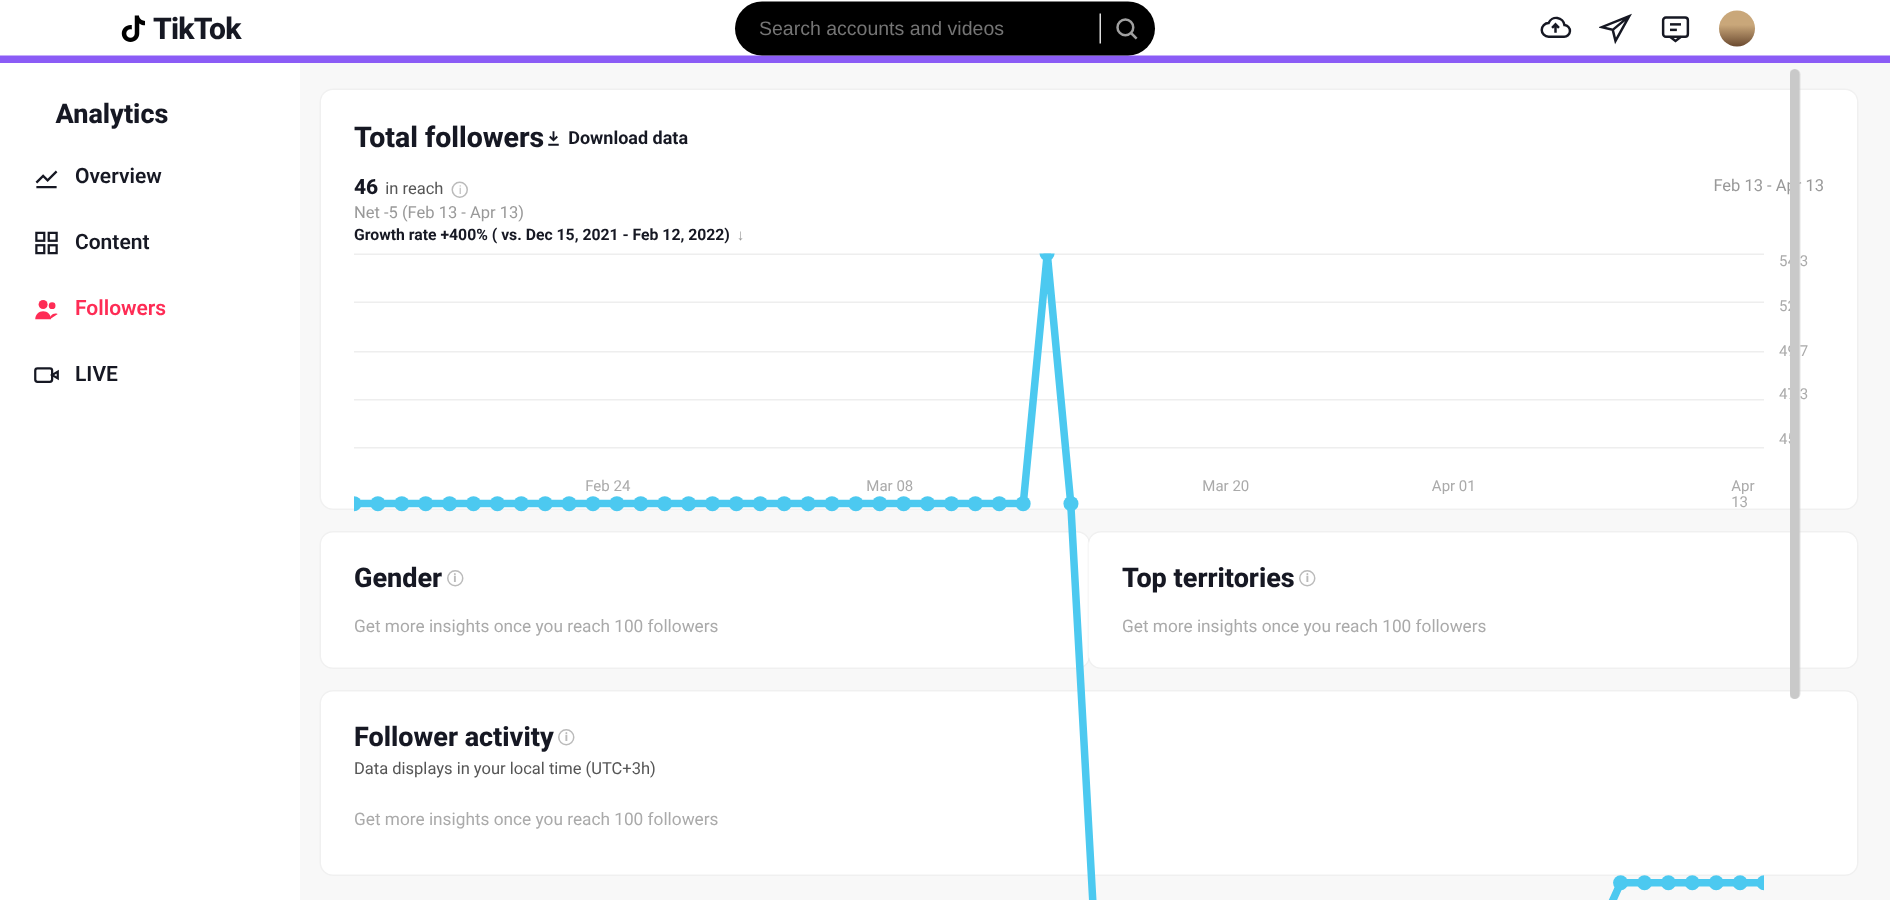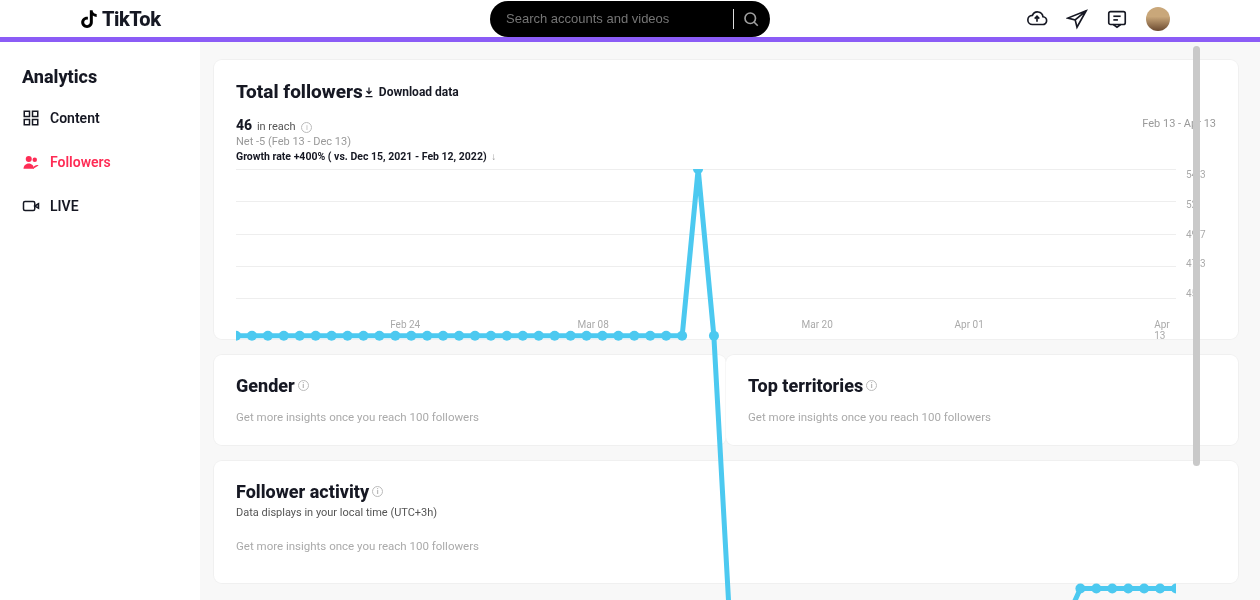--- a/index.html
+++ b/index.html
@@ -70,21 +70,21 @@
   }
   .sidebar {
     width: 200px;
     background: #fff;
     padding: 24px 0 0 22px;
   }
   .sidebar h2 {
     font-size: 18px;
     font-weight: 800;
     margin-bottom: 22px;
-    margin-left: 0;
+    margin-left: 15px;
     color: #161823;
   }
   .nav-item {
     display: flex;
     align-items: center;
     gap: 10px;
     font-size: 14px;
     font-weight: 600;
     color: #161823;
     margin-bottom: 26px;
@@ -231,20 +231,27 @@
     </span>
     <div class="avatar"></div>
   </div>
 </div>
 
 <div class="layout">
 
   <div class="sidebar">
     <h2>Analytics</h2>
 
+    <div class="nav-item">
+      <svg width="18" height="18" viewBox="0 0 24 24" fill="none" stroke="currentColor" stroke-width="2">
+        <polyline points="3 17 9 11 13 15 21 7"></polyline>
+          <polyline points="3 21 21 21"></polyline>
+      </svg>
+      <span>Overview</span>
+    </div>
 
     <div class="nav-item">
       <svg width="18" height="18" viewBox="0 0 24 24" fill="none" stroke="currentColor" stroke-width="2">
         <rect x="3" y="3" width="7" height="7"></rect>
           <rect x="14" y="3" width="7" height="7"></rect>
         <rect x="3" y="14" width="7" height="7"></rect>
           <rect x="14" y="14" width="7" height="7"></rect>
       </svg>
       <span>Content</span>
     </div>
@@ -281,21 +288,21 @@
         </div>
       </div>
 
       <div class="chart-meta">
         <div class="summary">
           <div>
             <span class="count">46</span>
             <span class="intotal">in reach</span>
             <span class="info-ic">i</span>
           </div>
-          <div class="net">Net -5 (Feb 13 - Dec 13)</div>
+          <div class="net">Net -5 (Feb 13 - Apr 13)</div>
           <div class="growth">
             <span>Growth rate +400% ( vs. Dec 15, 2021 - Feb 12, 2022)</span>
             <span class="arrow-down">↓</span>
           </div>
         </div>
         <div class="daterange">Feb 13 - Apr 13</div>
       </div>
 
       <div class="chart-area">
         <div class="grid">

